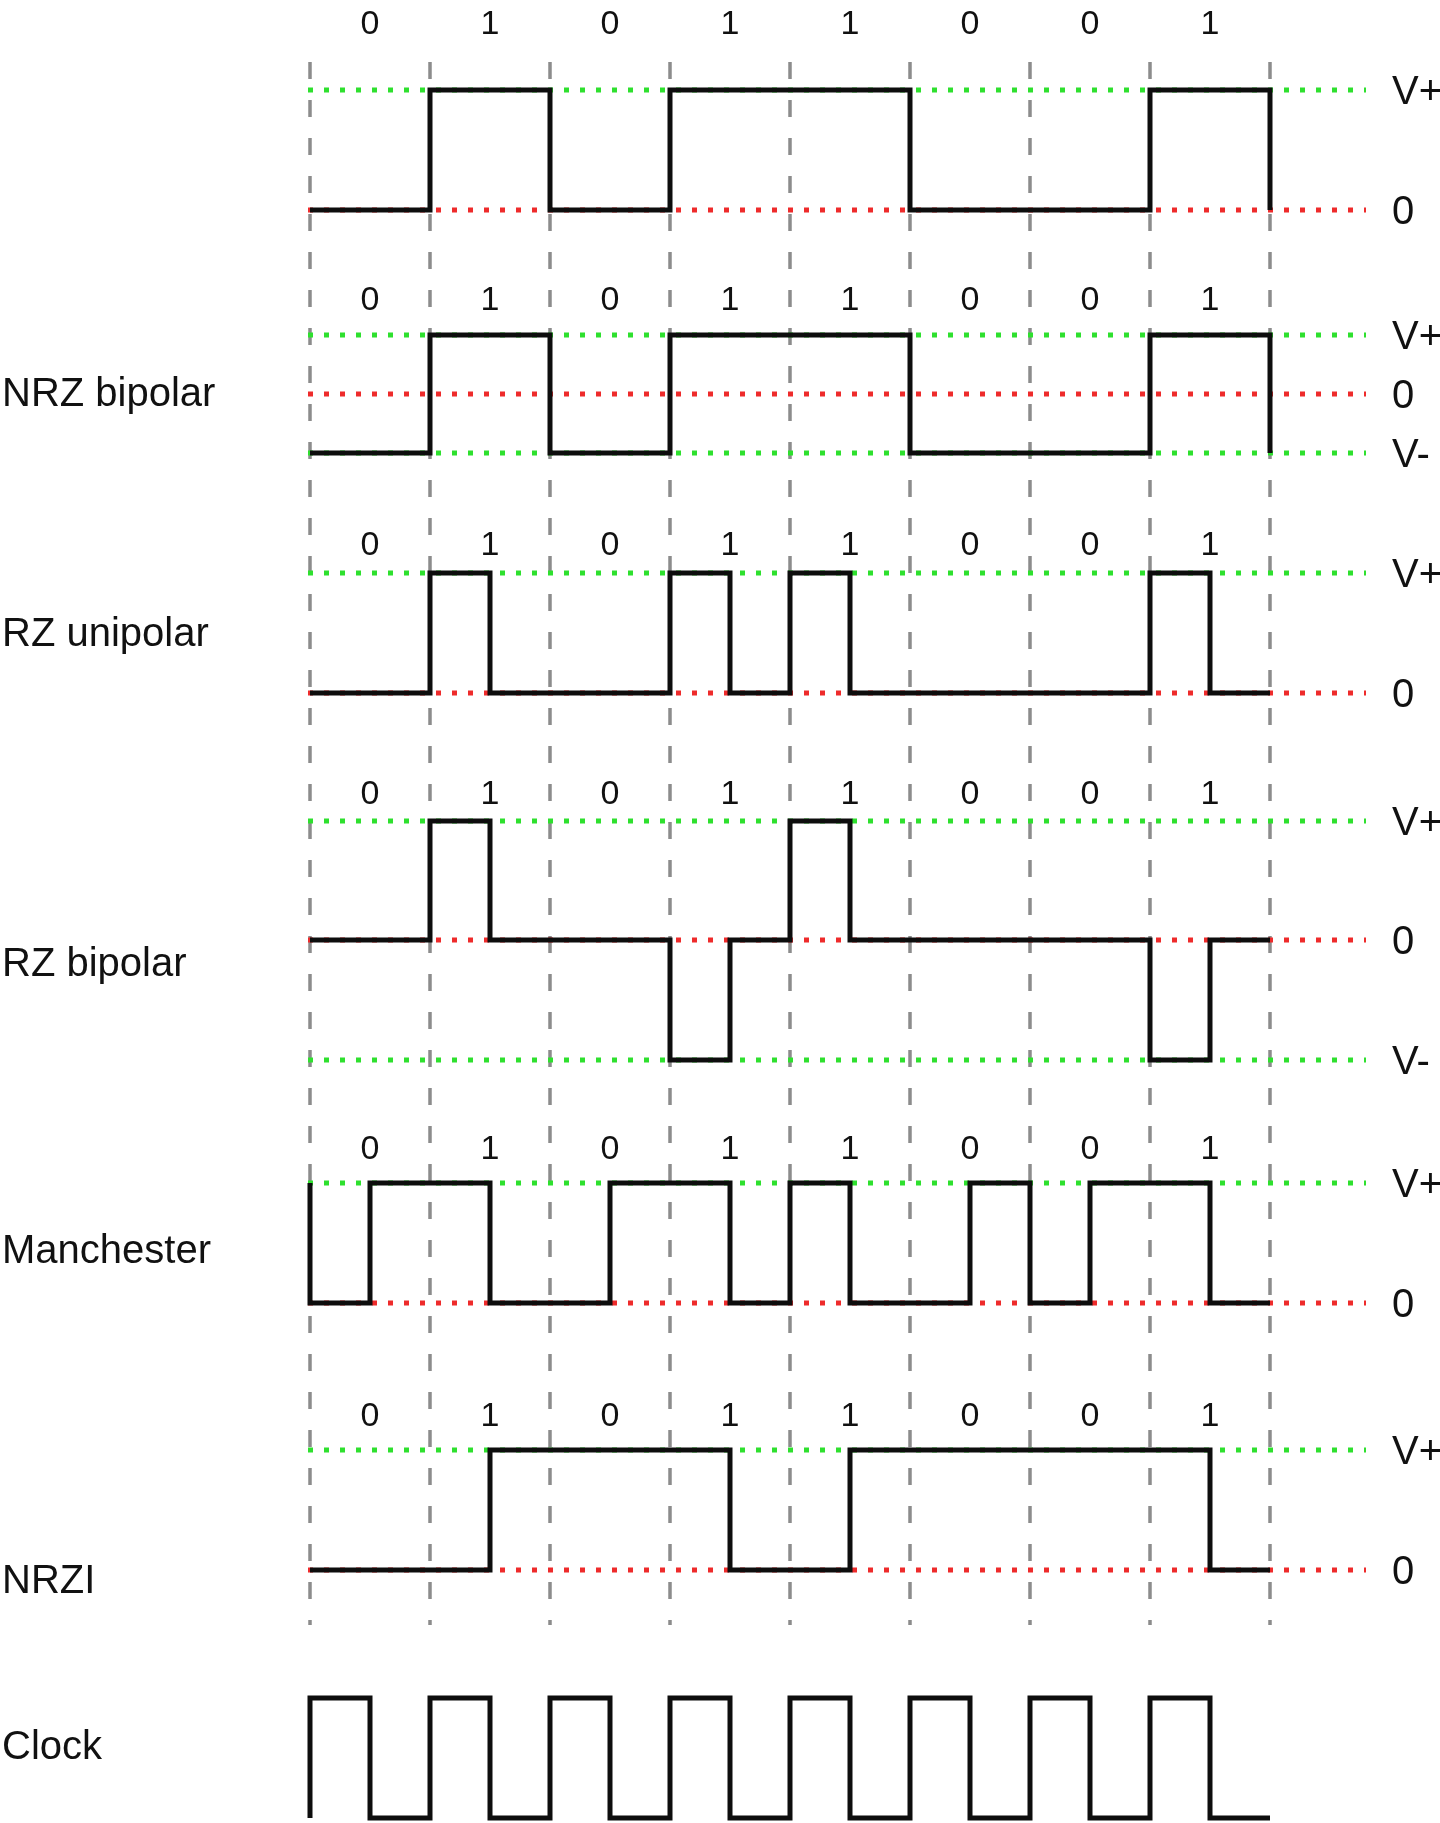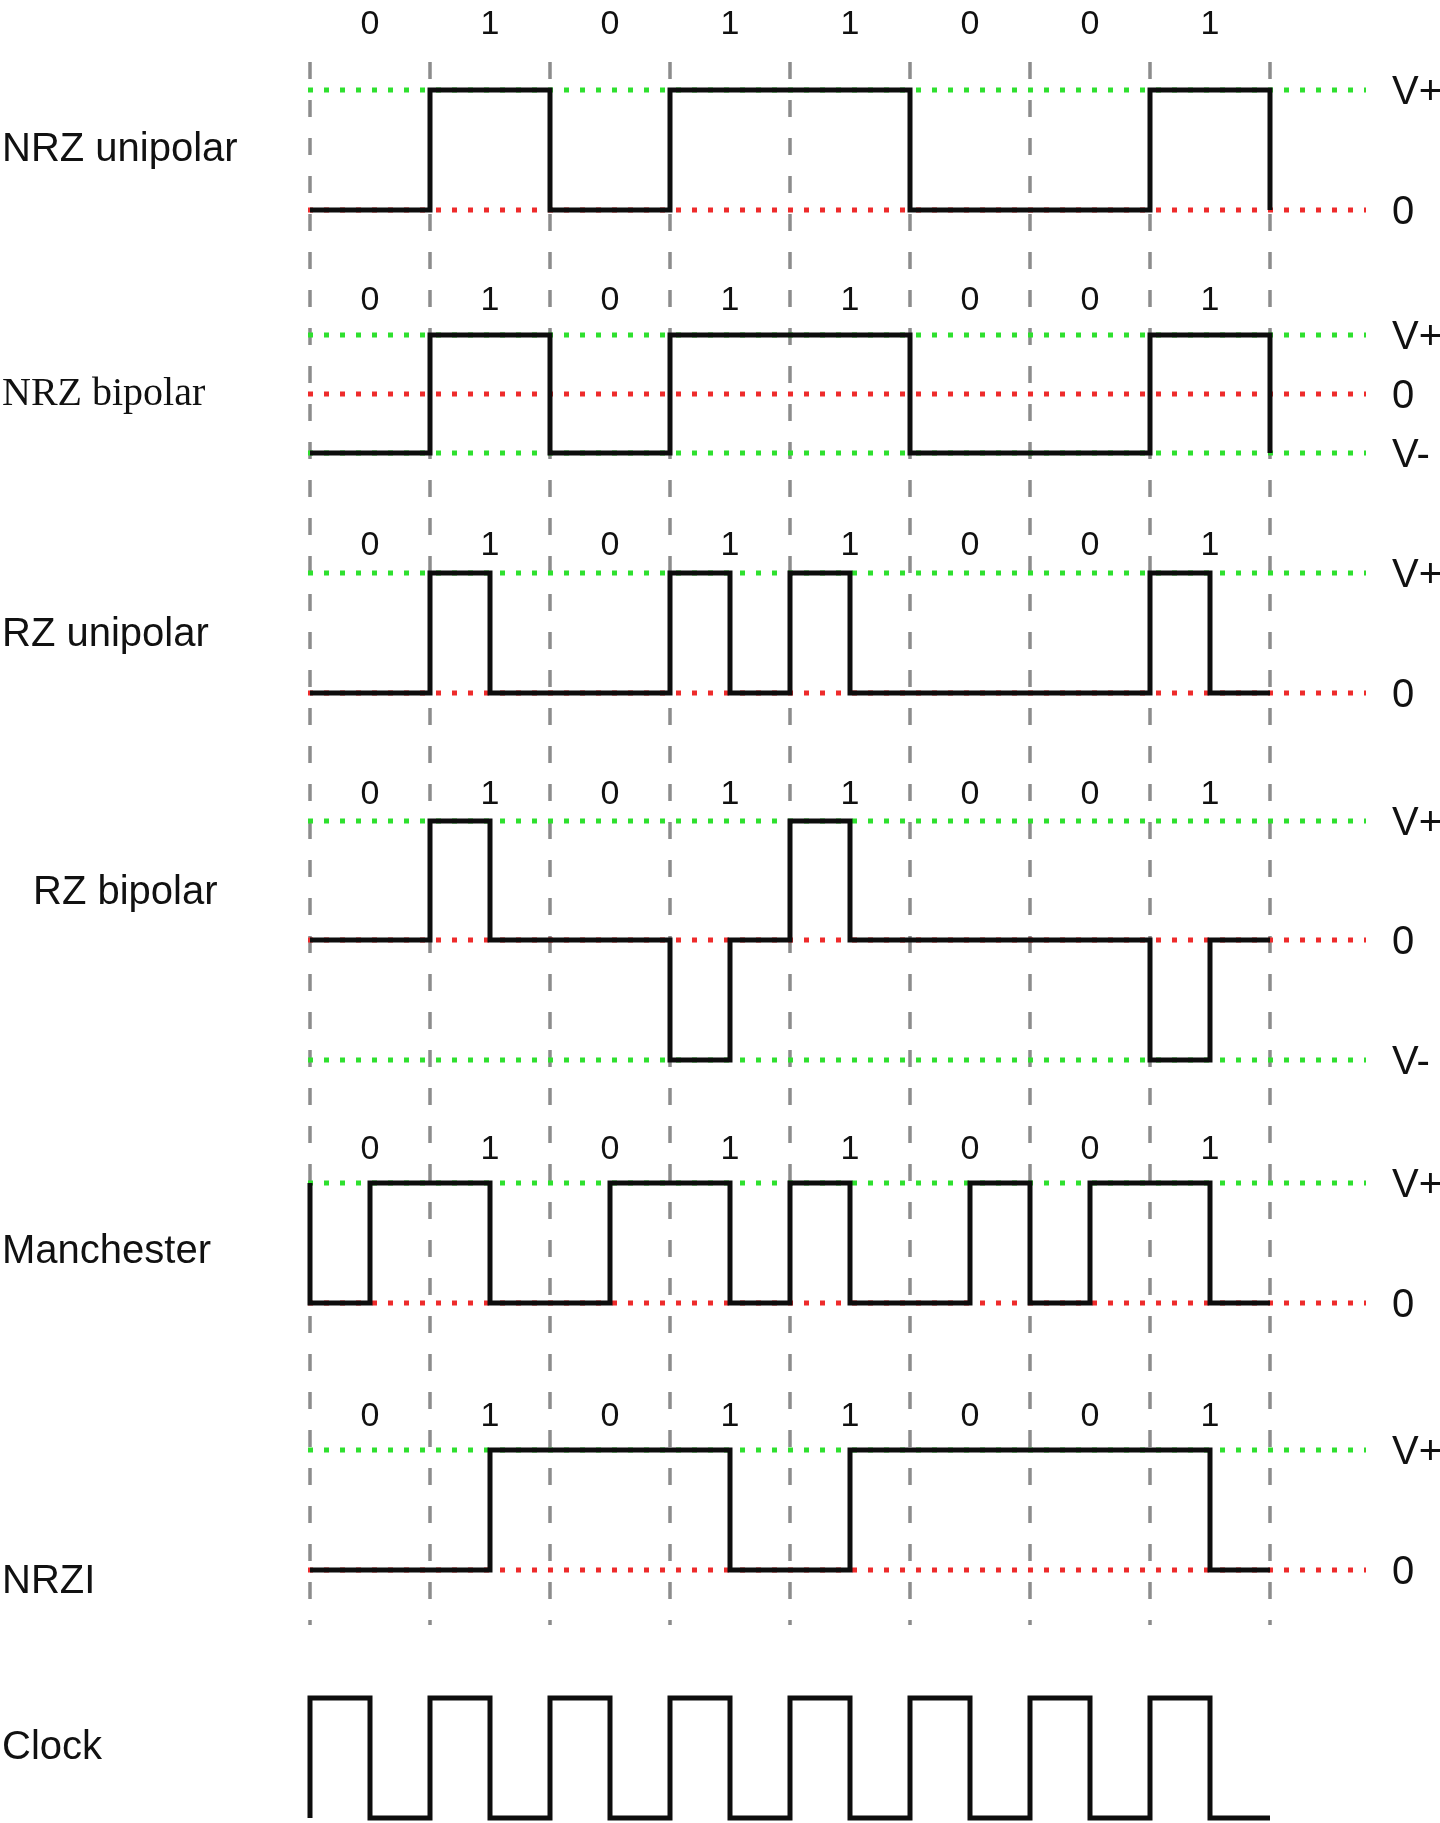--- a/index.html
+++ b/index.html
@@ -52,34 +52,33 @@
 <div class="bit-row" style="top: 1px;">
       <span class="bit">0</span>
       <span class="bit">1</span>
       <span class="bit">0</span>
       <span class="bit">1</span>
       <span class="bit">1</span>
       <span class="bit">0</span>
       <span class="bit">0</span>
       <span class="bit">1</span>
     </div>
-    <div class="sec-label" style="top: 123px;">NRZ unipolar</div>
     <div class="lvl-label" style="top: 66px;">V+</div>
     <div class="lvl-label" style="top: 186px;">0</div>
     <div class="bit-row" style="top: 277px;">
       <span class="bit">0</span>
       <span class="bit">1</span>
       <span class="bit">0</span>
       <span class="bit">1</span>
       <span class="bit">1</span>
       <span class="bit">0</span>
       <span class="bit">0</span>
       <span class="bit">1</span>
     </div>
-    <div class="sec-label" style="top: 368px; font-family: Liberation Serif, serif;">NRZ bipolar</div>
+    <div class="sec-label" style="top: 368px;">NRZ bipolar</div>
     <div class="lvl-label" style="top: 311px;">V+</div>
     <div class="lvl-label" style="top: 370px;">0</div>
     <div class="lvl-label" style="top: 429px;">V-</div>
     <div class="bit-row" style="top: 522px;">
       <span class="bit">0</span>
       <span class="bit">1</span>
       <span class="bit">0</span>
       <span class="bit">1</span>
       <span class="bit">1</span>
       <span class="bit">0</span>
@@ -92,21 +91,21 @@
     <div class="bit-row" style="top: 771px;">
       <span class="bit">0</span>
       <span class="bit">1</span>
       <span class="bit">0</span>
       <span class="bit">1</span>
       <span class="bit">1</span>
       <span class="bit">0</span>
       <span class="bit">0</span>
       <span class="bit">1</span>
     </div>
-    <div class="sec-label" style="top: 866px; margin-left: 31px;">RZ bipolar</div>
+    <div class="sec-label" style="top: 938px;">RZ bipolar</div>
     <div class="lvl-label" style="top: 797px;">V+</div>
     <div class="lvl-label" style="top: 916px;">0</div>
     <div class="lvl-label" style="top: 1036px;">V-</div>
     <div class="bit-row" style="top: 1126px;">
       <span class="bit">0</span>
       <span class="bit">1</span>
       <span class="bit">0</span>
       <span class="bit">1</span>
       <span class="bit">1</span>
       <span class="bit">0</span>

